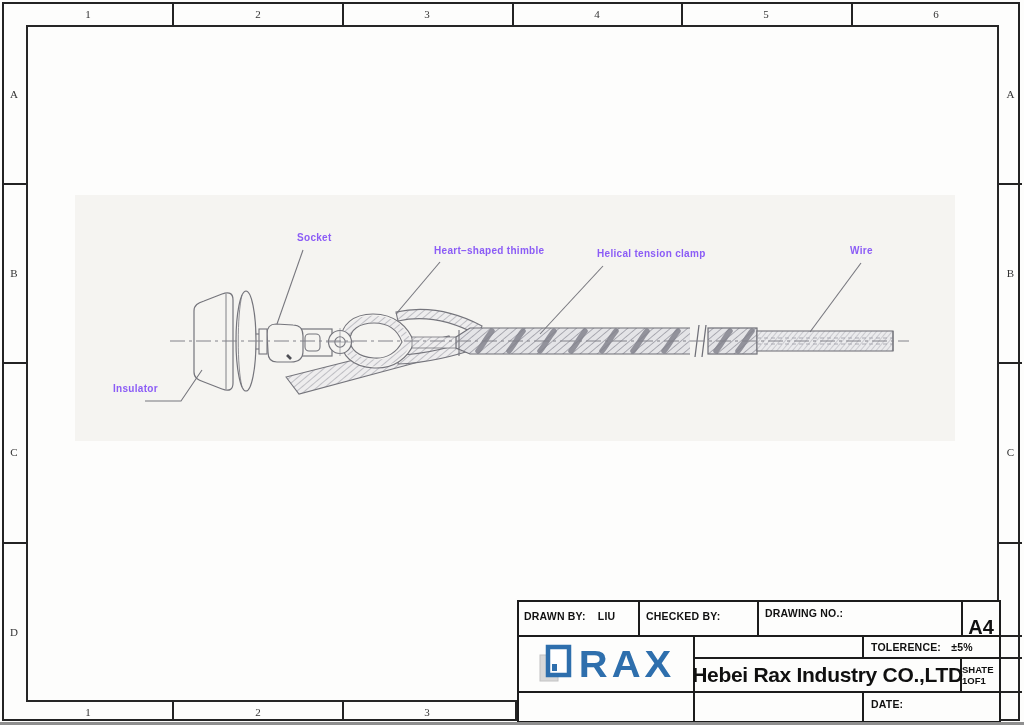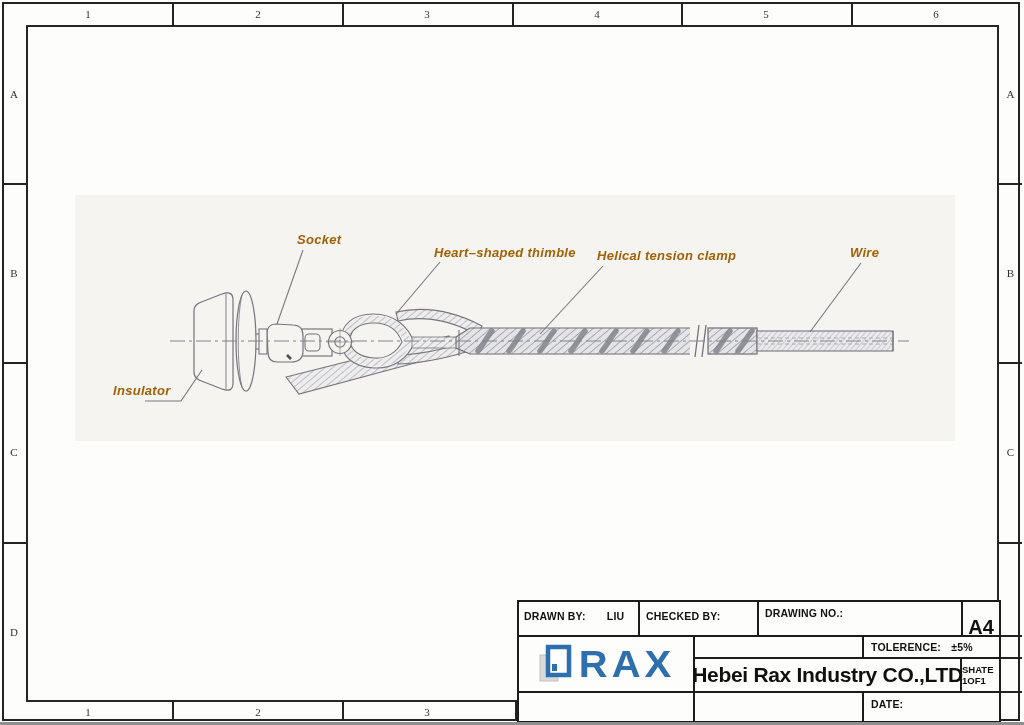--- a/index.html
+++ b/index.html
@@ -7,22 +7,22 @@
          font-family:"Liberation Sans",sans-serif;}
   .ln{position:absolute;background:#232323;}
   .outer-border{position:absolute;left:2px;top:2px;width:1018px;height:719px;
                 border:2px solid #232323;box-sizing:border-box;}
   .inner-frame{position:absolute;left:26px;top:25px;width:973px;height:677px;
                border:2px solid #262626;box-sizing:border-box;}
   .zone{position:absolute;font-family:"Liberation Serif",serif;font-size:11px;color:#333;
         display:flex;align-items:center;justify-content:center;}
   .bottom-edge{position:absolute;left:0;bottom:0;width:1024px;height:3px;background:#8f8f8f;}
   
-  .dlabel{position:absolute;font-size:13px;font-weight:bold;color:#a16207;
-          letter-spacing:.3px;white-space:nowrap;font-style:italic;}
+  .dlabel{position:absolute;font-size:10px;font-weight:bold;color:#8b5cf6;
+          letter-spacing:.3px;white-space:nowrap;}
   
   .tb{position:absolute;left:517px;top:600px;width:484px;height:123px;
       border:2px solid #1c1c1c;box-sizing:border-box;background:#fdfdfc;}
   .tln{position:absolute;background:#1c1c1c;}
   .cell{position:absolute;box-sizing:border-box;color:#101010;}
   .lbl{font-size:10.5px;font-weight:bold;letter-spacing:.2px;}
   .a4cell{display:flex;align-items:center;justify-content:center;
           font-size:20px;font-weight:600;}
   .company{display:flex;align-items:center;justify-content:center;
            font-size:21px;font-weight:bold;letter-spacing:-.3px;white-space:nowrap;}
@@ -183,21 +183,21 @@
     <div class="tln" style="left:0;top:33px;width:480px;height:2px"></div>
     <div class="tln" style="left:174px;top:33px;width:2px;height:86px"></div>
     <div class="tln" style="left:343px;top:33px;width:2px;height:22px"></div>
     <div class="tln" style="left:174px;top:55px;width:306px;height:2px"></div>
     <div class="tln" style="left:441px;top:55px;width:2px;height:34px"></div>
     <div class="tln" style="left:0;top:89px;width:480px;height:2px"></div>
     <div class="tln" style="left:343px;top:89px;width:2px;height:30px"></div>
 
     <div class="cell lbl" style="left:5px;top:8px;width:112px;height:25px">
       <span>DRAWN BY:</span>
-      <span style="margin-left:18px">LIU</span>
+      <span style="margin-left:9px">LIU</span>
     </div>
     <div class="cell lbl" style="left:127px;top:8px;width:110px;height:25px">
       <span>CHECKED BY:</span>
     </div>
     <div class="cell lbl" style="left:246px;top:5px;width:194px;height:28px">
       <span>DRAWING NO.:</span>
     </div>
     <div class="cell a4cell" style="left:444px;top:0;width:36px;height:50px">
       <span>A4</span>
     </div>

